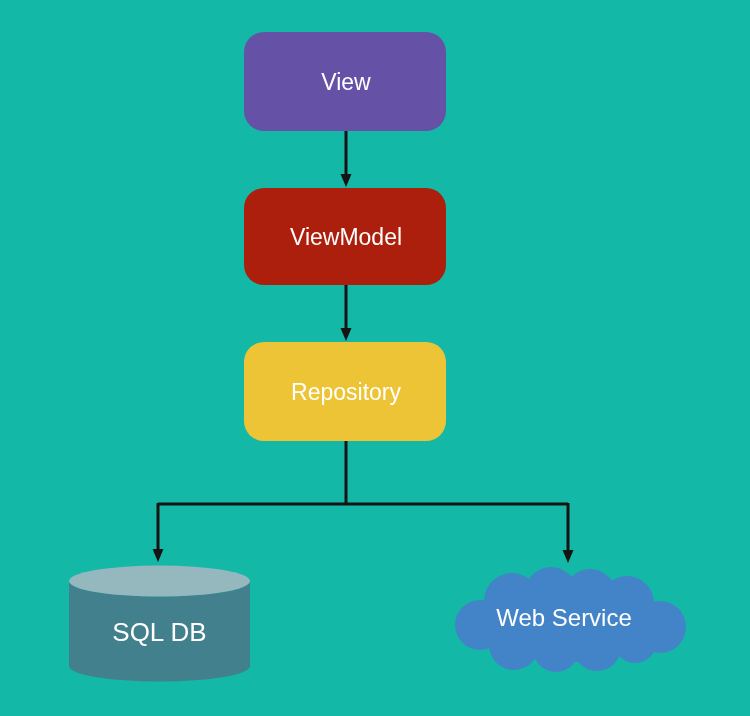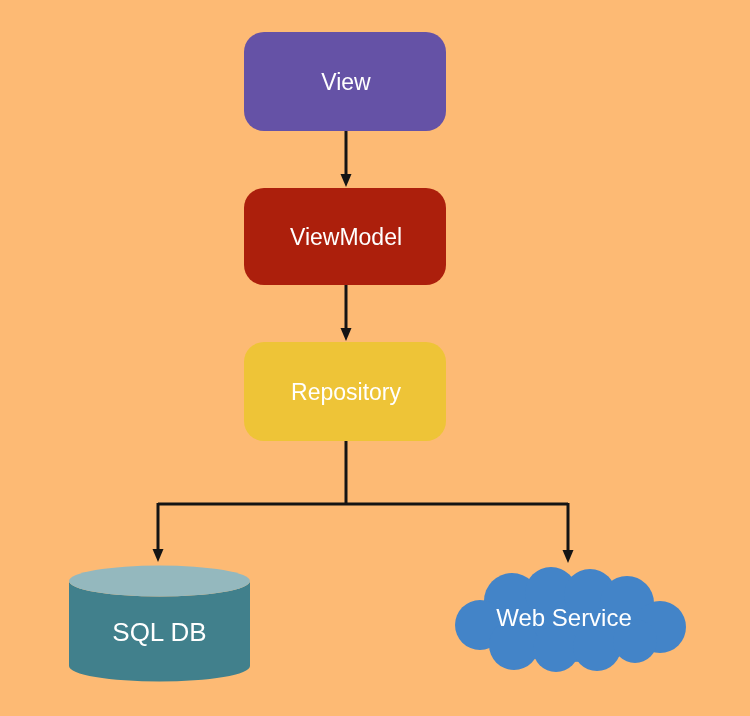--- a/index.html
+++ b/index.html
@@ -4,21 +4,21 @@
 <style>
   html, body {
     margin: 0;
     padding: 0;
     background: #ffffff;
   }
   .canvas-wrap {
     position: relative;
     width: 750px;
     height: 716px;
-    background: #fdba74;
+    background: #14b8a6;
     overflow: hidden;
   }
   svg.diagram {
     display: block;
     width: 750px;
     height: 716px;
   }
   svg.diagram text {
     font-family: "Liberation Sans", sans-serif;
     fill: #ffffff;

